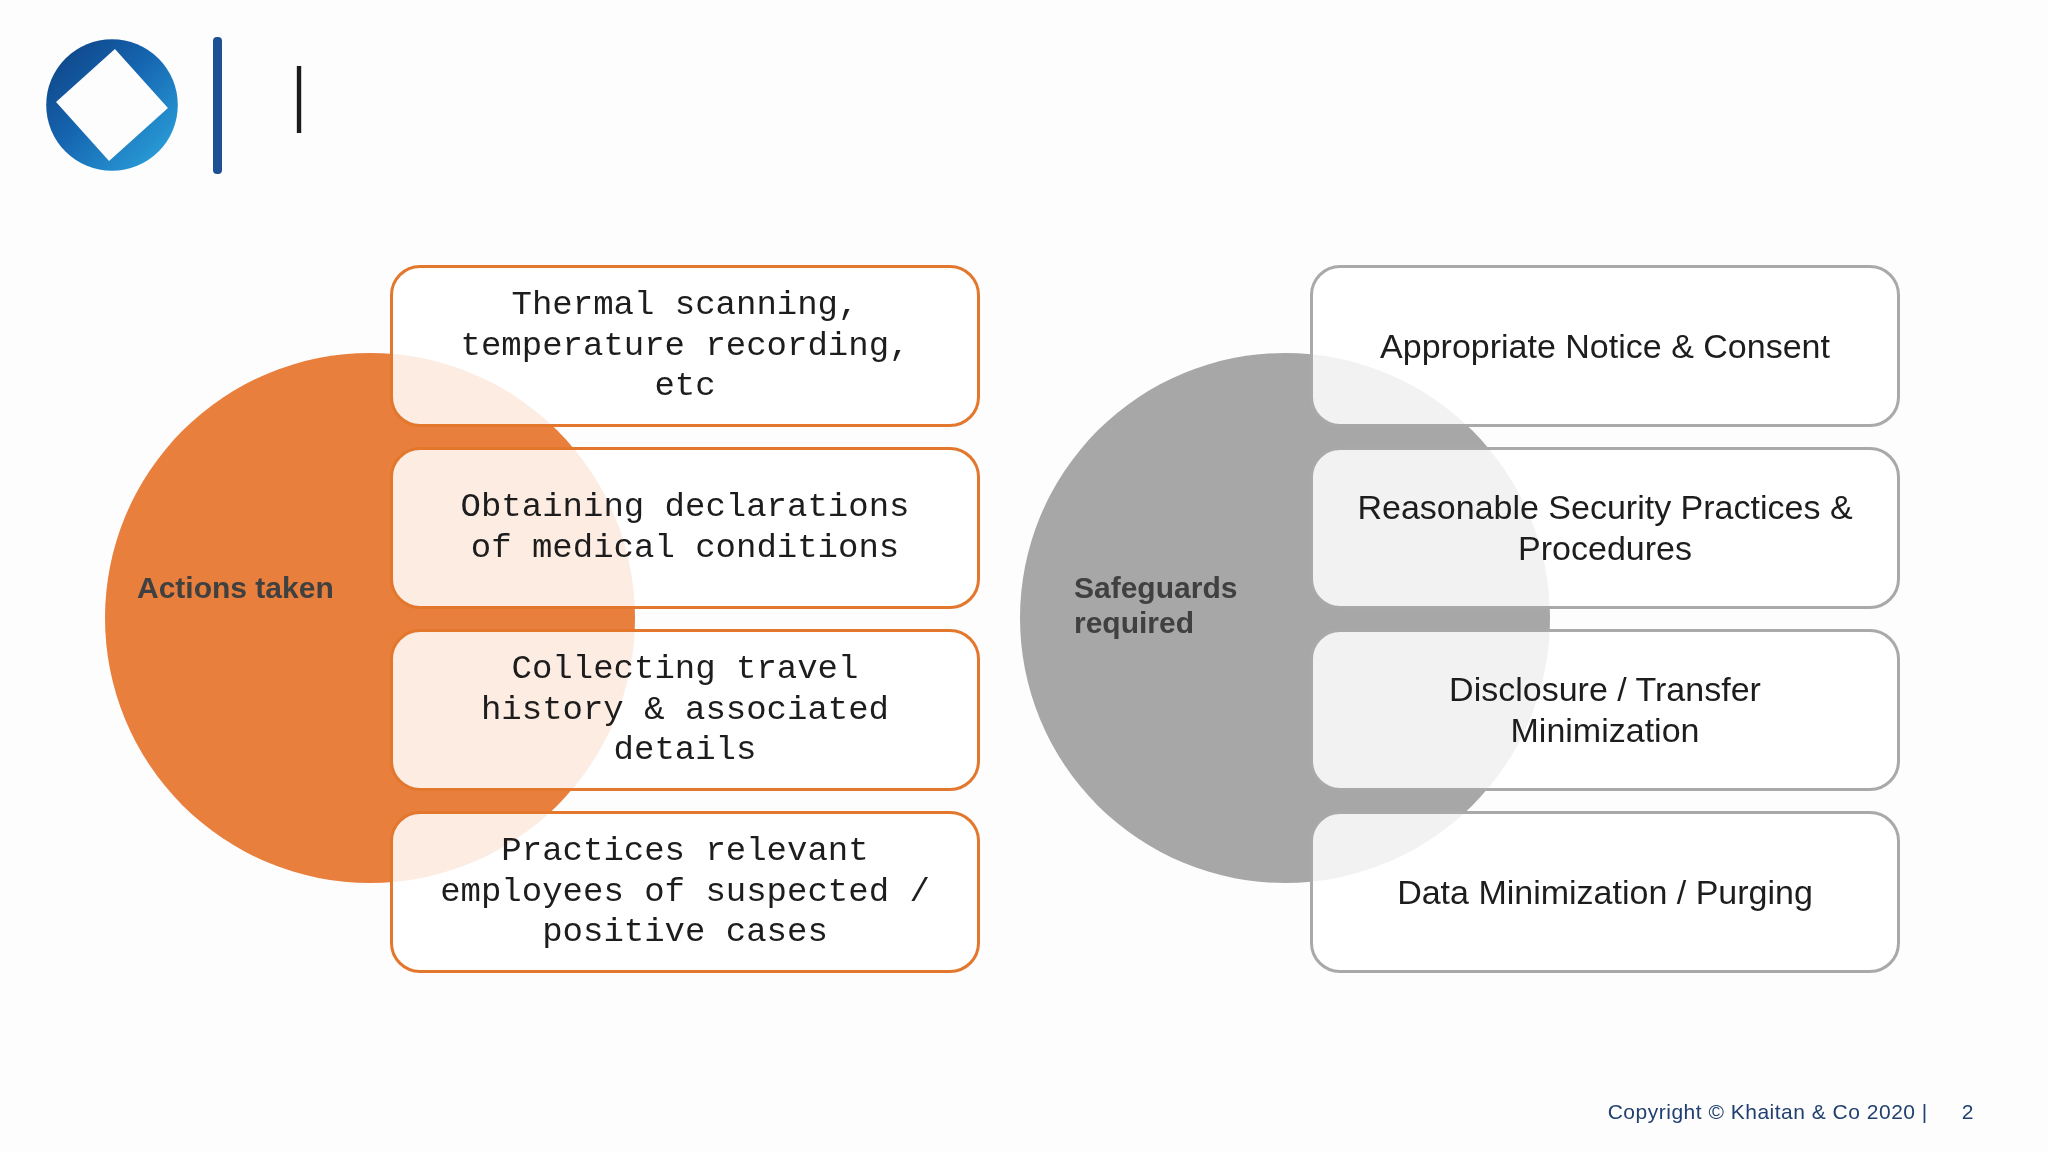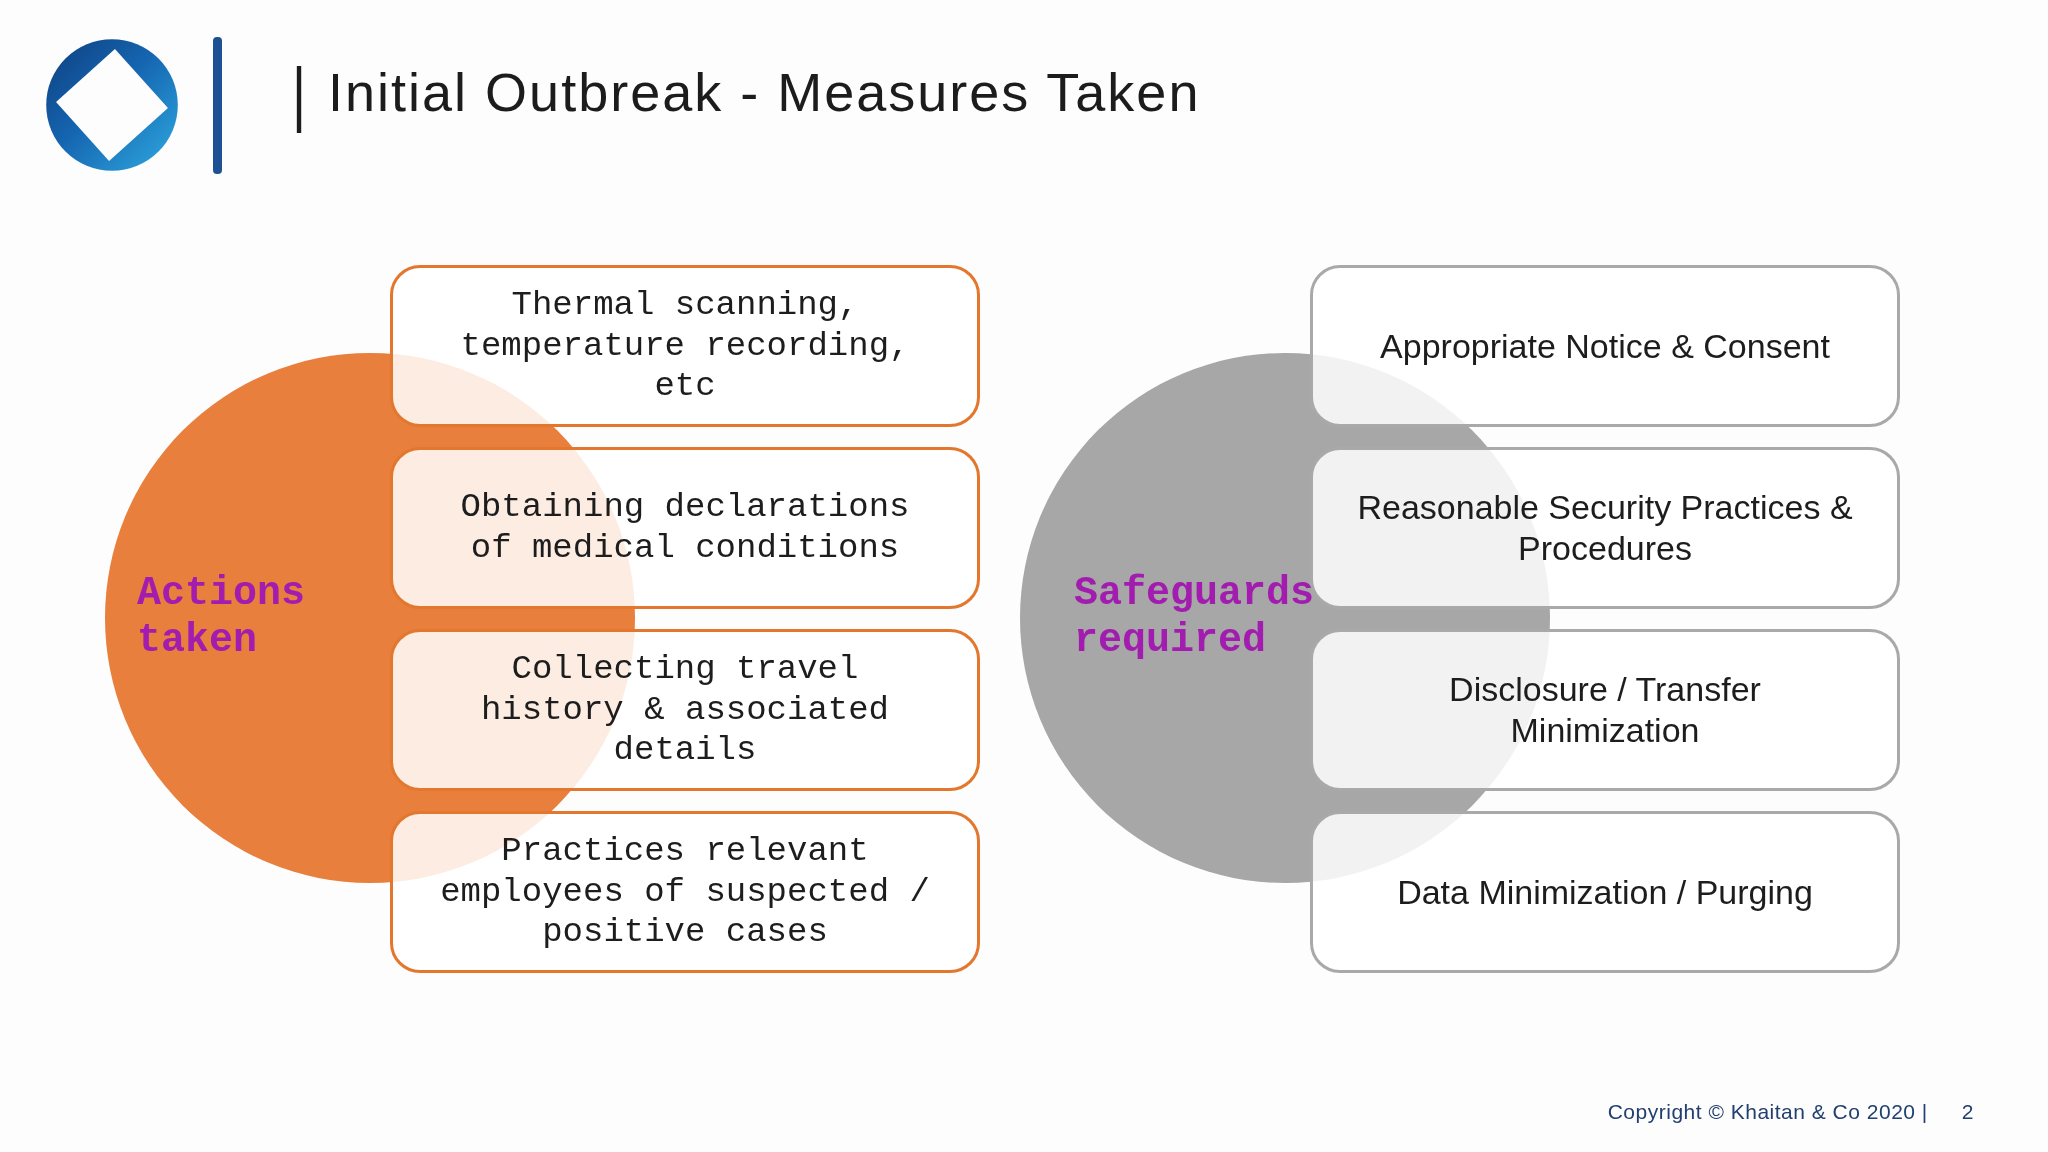--- a/index.html
+++ b/index.html
@@ -40,21 +40,21 @@
 
   
   .circle{
     position:absolute;width:530px;height:530px;border-radius:50%;
     z-index:1;
   }
   .circle-actions{left:105px;top:353px;background:var(--orange,#E87F3D);}
   .circle-safeguards{left:1020px;top:353px;background:var(--gray,#A7A7A7);}
   .circle-label{
     position:absolute;z-index:1;
-    color:#a21caf;font-weight:700;font-size:40px;line-height:1.18;font-family:Liberation Mono, monospace;
+    color:#404040;font-weight:700;font-size:30px;line-height:1.18;
   }
   .label-actions{left:137px;top:570px;width:210px;}
   .label-safeguards{left:1074px;top:570px;width:270px;}
 
   .mbox{
     position:absolute;width:590px;height:162px;z-index:2;
     border-radius:30px;
     background:rgba(255,255,255,0.85);
     display:flex;align-items:center;justify-content:center;
     text-align:center;
@@ -88,21 +88,20 @@
       </linearGradient>
     </defs>
     <circle cx="50" cy="50" r="47" fill="url(#lg)"></circle>
     <rect x="21.7" y="21.7" width="56.6" height="56.6" transform="rotate(48 50 50)" fill="#FDFDFD"></rect>
   </svg>
 
   <div class="header-divider"></div>
 
   <h1 class="title">
     <span class="sep">|</span>
-    <span>Initial Outbreak - Measures Taken</span>
   </h1>
 
   <section>
     <div class="circle circle-actions"></div>
     <div class="circle-label label-actions">Actions taken</div>
 
     <div class="mbox left row0">
       <span>Thermal scanning, temperature recording, etc</span>
     </div>
     <div class="mbox left row1">

